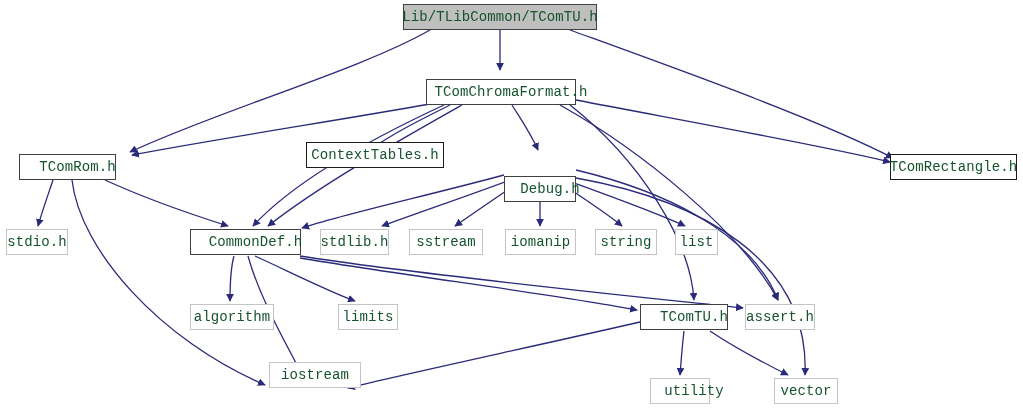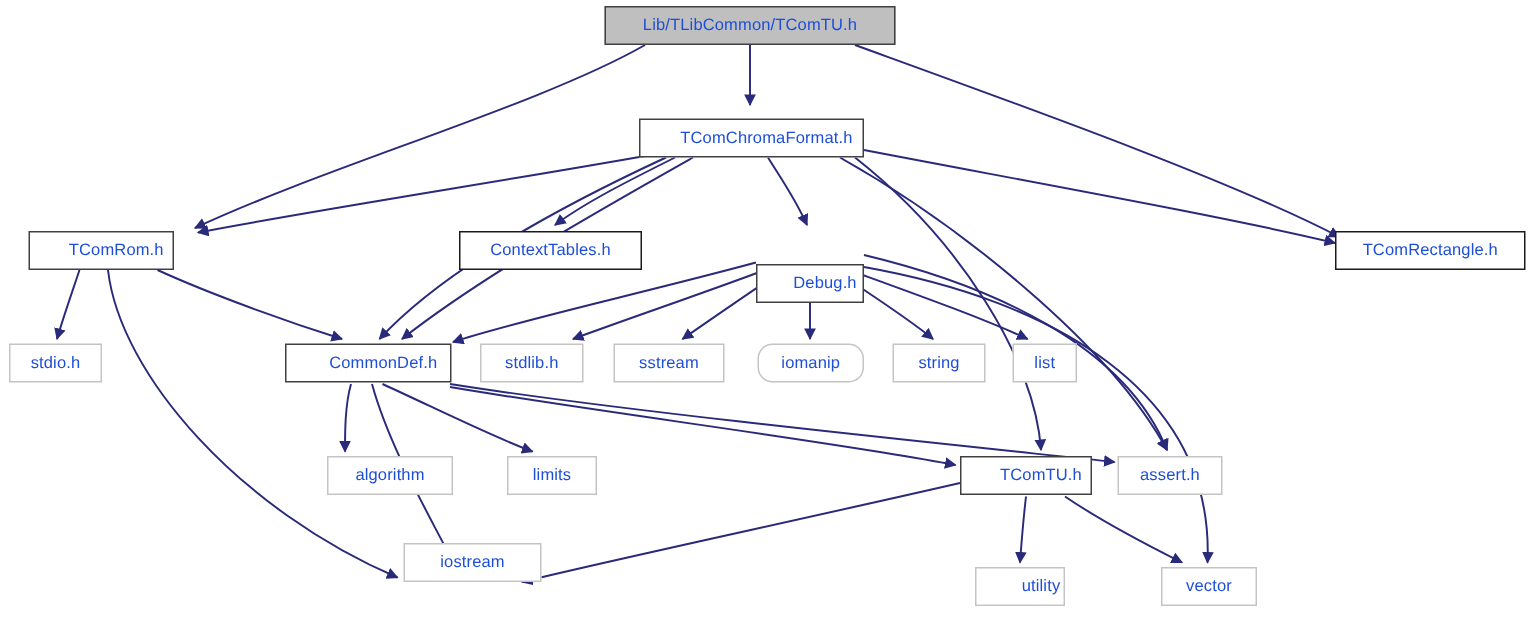--- a/index.html
+++ b/index.html
@@ -1,21 +1,21 @@
 <!DOCTYPE html>
 <html><head>
 <meta charset="utf-8">
 <style>
   html,body{margin:0;padding:0;background:#ffffff;}
   #canvas{position:relative;width:1023px;height:411px;overflow:hidden;background:#ffffff;
           font-family:"Liberation Sans","DejaVu Sans",sans-serif;}
   svg.edges{position:absolute;left:0;top:0;width:1023px;height:411px;}
   .node{position:absolute;box-sizing:border-box;display:flex;align-items:center;
         justify-content:center;background:#ffffff;white-space:nowrap;}
-  .node .lbl{font-size:11px;color:#1d4ed8;line-height:1;letter-spacing:0.1px;}
+  .node .lbl{font-size:14px;color:#14532d;line-height:1;letter-spacing:0.1px;font-family:Liberation Mono, monospace;}
   .n-root{background:#bfbfbf;border:1px solid #404040;}
   .n-proj{background:#ffffff;border:1px solid #1a1a1a;}
   .n-sys{background:#ffffff;border:1px solid #c4c4c4;}
   .n-emph{background:#ffffff;border:1.6px solid #404040;padding-left:20px;}
 </style>
 </head>
 <body>
 
 <div id="canvas">
 
@@ -62,51 +62,51 @@
   <div id="node-layer">
       <div class="node n-root" style="left: 403px; top: 4px; width: 194px; height: 26px;">
         <span class="lbl">Lib/TLibCommon/TComTU.h</span>
       </div>
       <div class="node n-emph" style="left: 426px; top: 79px; width: 150px; height: 26px;">
         <span class="lbl">TComChromaFormat.h</span>
       </div>
       <div class="node n-emph" style="left: 19px; top: 154px; width: 97px; height: 26px;">
         <span class="lbl">TComRom.h</span>
       </div>
-      <div class="node n-proj" style="left: 306px; top: 154px; width: 122px; height: 26px;">
+      <div class="node n-proj" style="left: 306px; top: 142px; width: 138px; height: 26px;">
         <span class="lbl">ContextTables.h</span>
       </div>
       <div class="node n-emph" style="left: 504px; top: 154px; width: 72px; height: 26px; margin-top: 22px;">
         <span class="lbl">Debug.h</span>
       </div>
       <div class="node n-proj" style="left: 890px; top: 154px; width: 127px; height: 26px;">
         <span class="lbl">TComRectangle.h</span>
       </div>
       <div class="node n-sys" style="left: 6px; top: 229px; width: 62px; height: 26px;">
         <span class="lbl">stdio.h</span>
       </div>
       <div class="node n-emph" style="left: 190px; top: 229px; width: 111px; height: 26px;">
         <span class="lbl">CommonDef.h</span>
       </div>
       <div class="node n-sys" style="left: 320px; top: 229px; width: 69px; height: 26px;">
         <span class="lbl">stdlib.h</span>
       </div>
       <div class="node n-sys" style="left: 409px; top: 229px; width: 74px; height: 26px;">
         <span class="lbl">sstream</span>
       </div>
-      <div class="node n-sys" style="left: 505px; top: 229px; width: 71px; height: 26px; border-radius: 10px;">
+      <div class="node n-sys" style="left: 505px; top: 229px; width: 71px; height: 26px;">
         <span class="lbl">iomanip</span>
       </div>
       <div class="node n-sys" style="left: 595px; top: 229px; width: 62px; height: 26px;">
         <span class="lbl">string</span>
       </div>
       <div class="node n-sys" style="left: 675px; top: 229px; width: 43px; height: 26px;">
         <span class="lbl">list</span>
       </div>
-      <div class="node n-sys" style="left: 190px; top: 304px; width: 84px; height: 26px; margin-left: 28px;">
+      <div class="node n-sys" style="left: 190px; top: 304px; width: 84px; height: 26px;">
         <span class="lbl">algorithm</span>
       </div>
       <div class="node n-sys" style="left: 338px; top: 304px; width: 60px; height: 26px;">
         <span class="lbl">limits</span>
       </div>
       <div class="node n-emph" style="left: 640px; top: 304px; width: 88px; height: 26px;">
         <span class="lbl">TComTU.h</span>
       </div>
       <div class="node n-sys" style="left: 745px; top: 304px; width: 70px; height: 26px;">
         <span class="lbl">assert.h</span>

